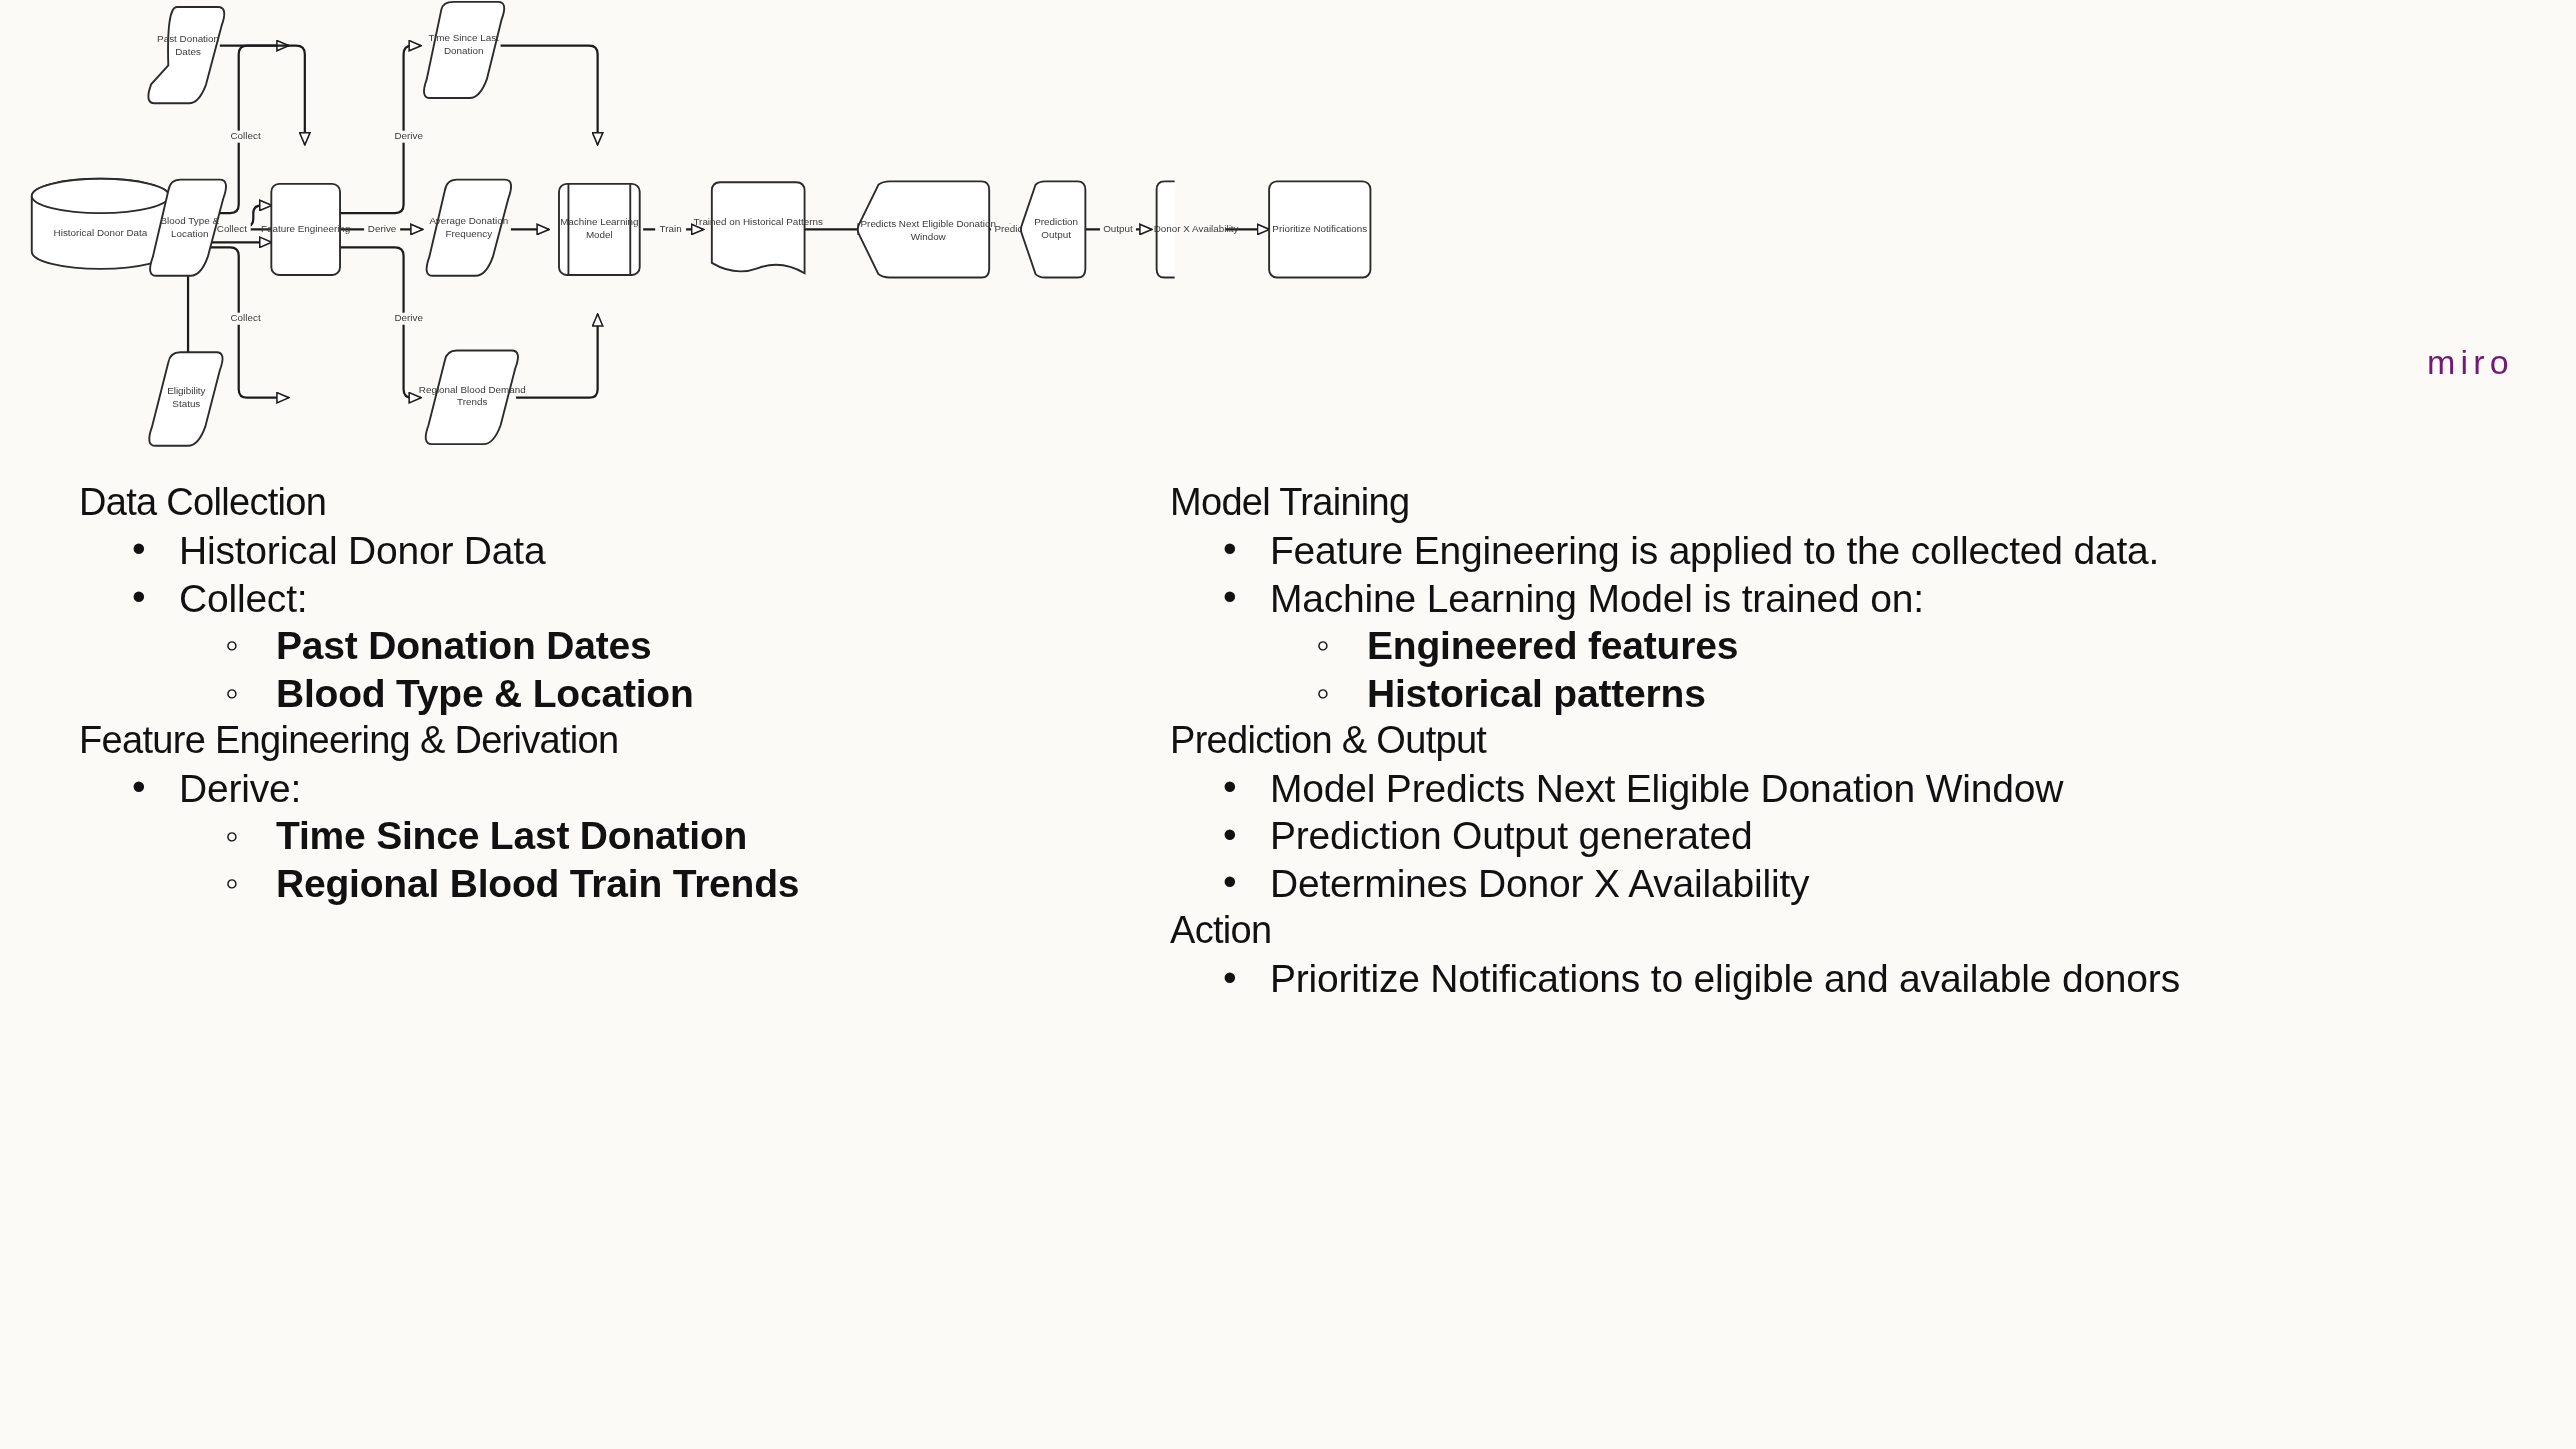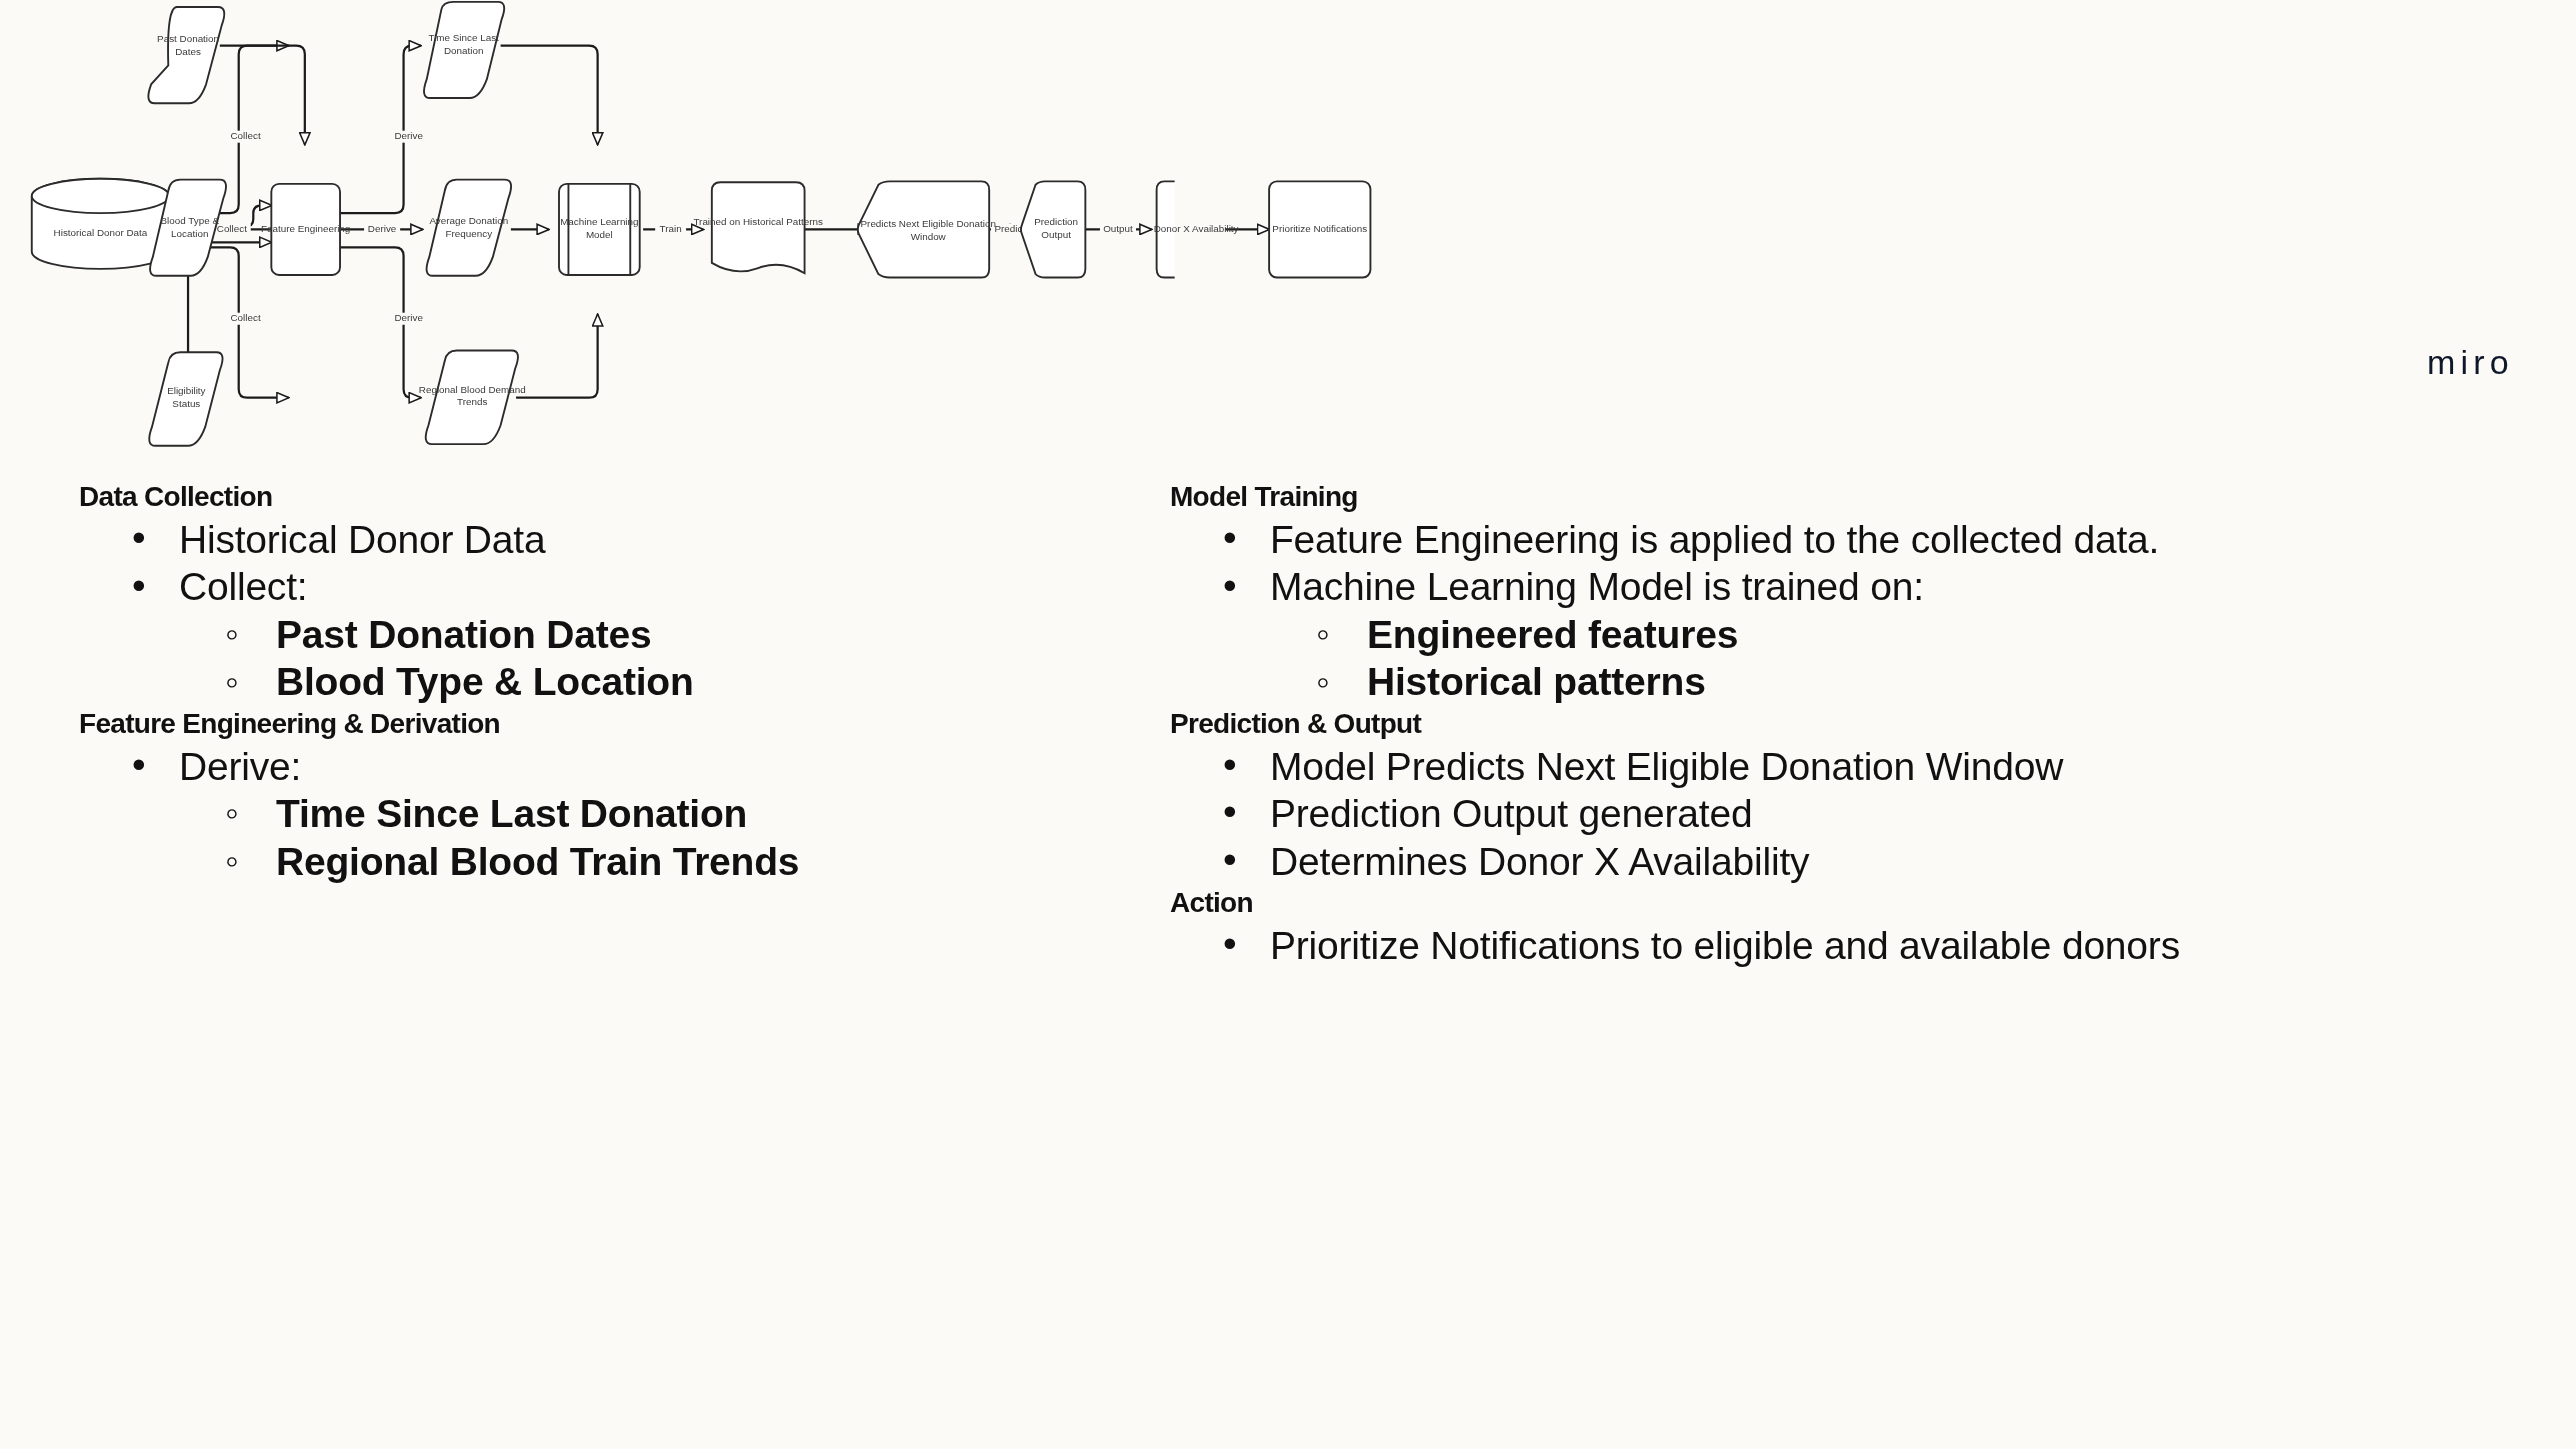--- a/index.html
+++ b/index.html
@@ -15,31 +15,31 @@
     position:absolute;left:0;top:0;width:2576px;height:464px;
   }
   #diagram svg{display:block;width:2576px;height:464px;}
   .shp{fill:#ffffff;stroke:#2b2b2b;stroke-width:2.2;}
   .lne{fill:none;stroke:#1b1b1b;stroke-width:2.6;}
   .nlbl{font-family:"Liberation Sans",sans-serif;font-size:11.5px;fill:#3a3a3a;text-anchor:middle;dominant-baseline:middle;}
   .elbl{font-family:"Liberation Sans",sans-serif;font-size:11.5px;fill:#3a3a3a;text-anchor:middle;dominant-baseline:middle;}
   .miro{
     position:absolute;left:2427px;top:343px;
     font-family:"Liberation Sans",sans-serif;
-    font-size:34px;letter-spacing:5.2px;color:#0f172a;
+    font-size:34px;letter-spacing:5.2px;color:#701a75;
     font-weight:400;
   }
   #content{
     position:absolute;left:0;top:481px;width:2576px;
   }
   .col{position:absolute;top:0;}
   .col-left{left:79px;width:1073px;}
   .col-right{left:1170px;width:1408px;}
   h2.sec{
-    font-size:28px;font-weight:bold;margin:0 0 3.4px 0;
+    font-size:38px;font-weight:normal;margin:0 0 3.4px 0;
     letter-spacing:-0.7px;line-height:1.12;
   }
   ul{margin:0;padding:0;list-style:none;}
   li.l1{
     font-size:39px;line-height:1.22;
     padding-left:100px;position:relative;font-weight:400;
     letter-spacing:-0.2px;
   }
   li.l1::before{
     content:"\2022";position:absolute;left:53px;top:-1.7px;font-size:39px;

